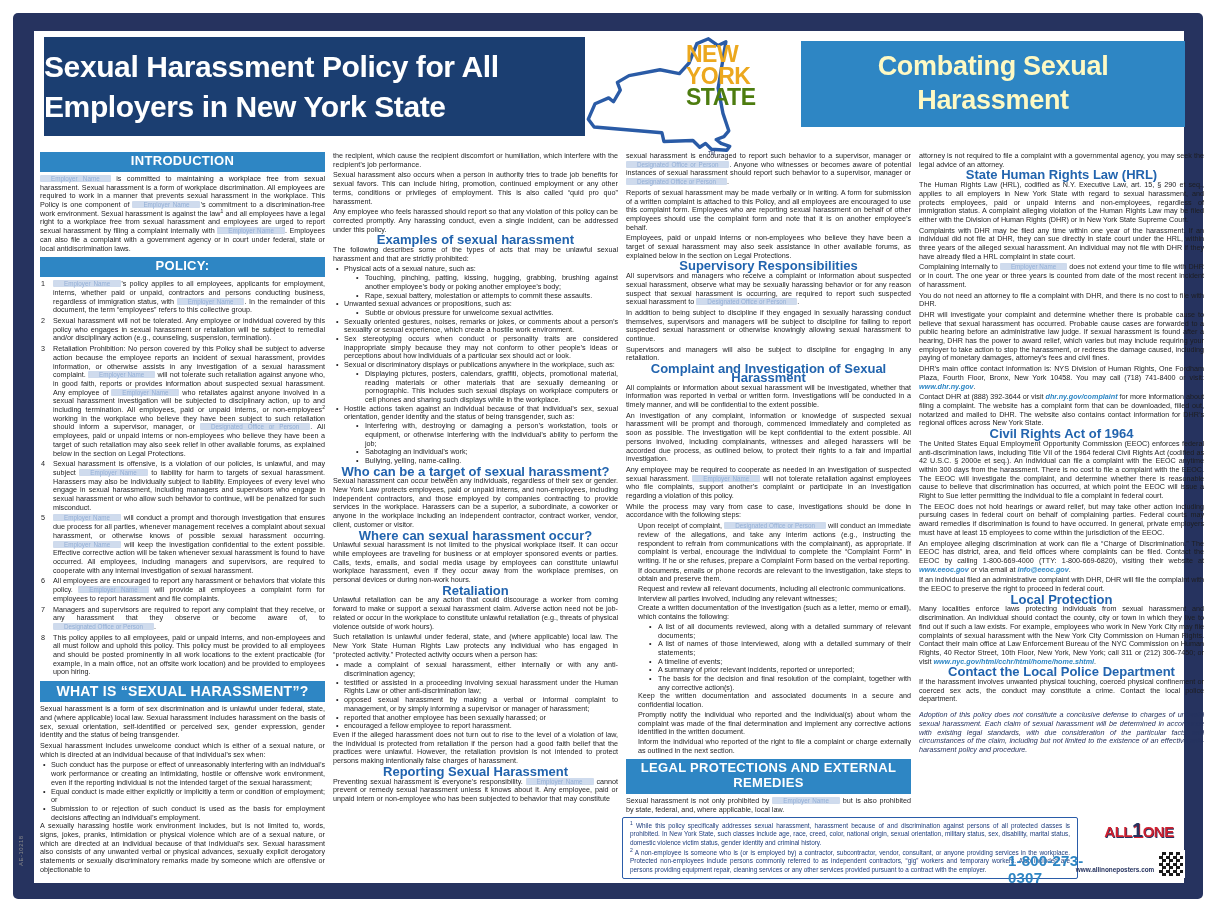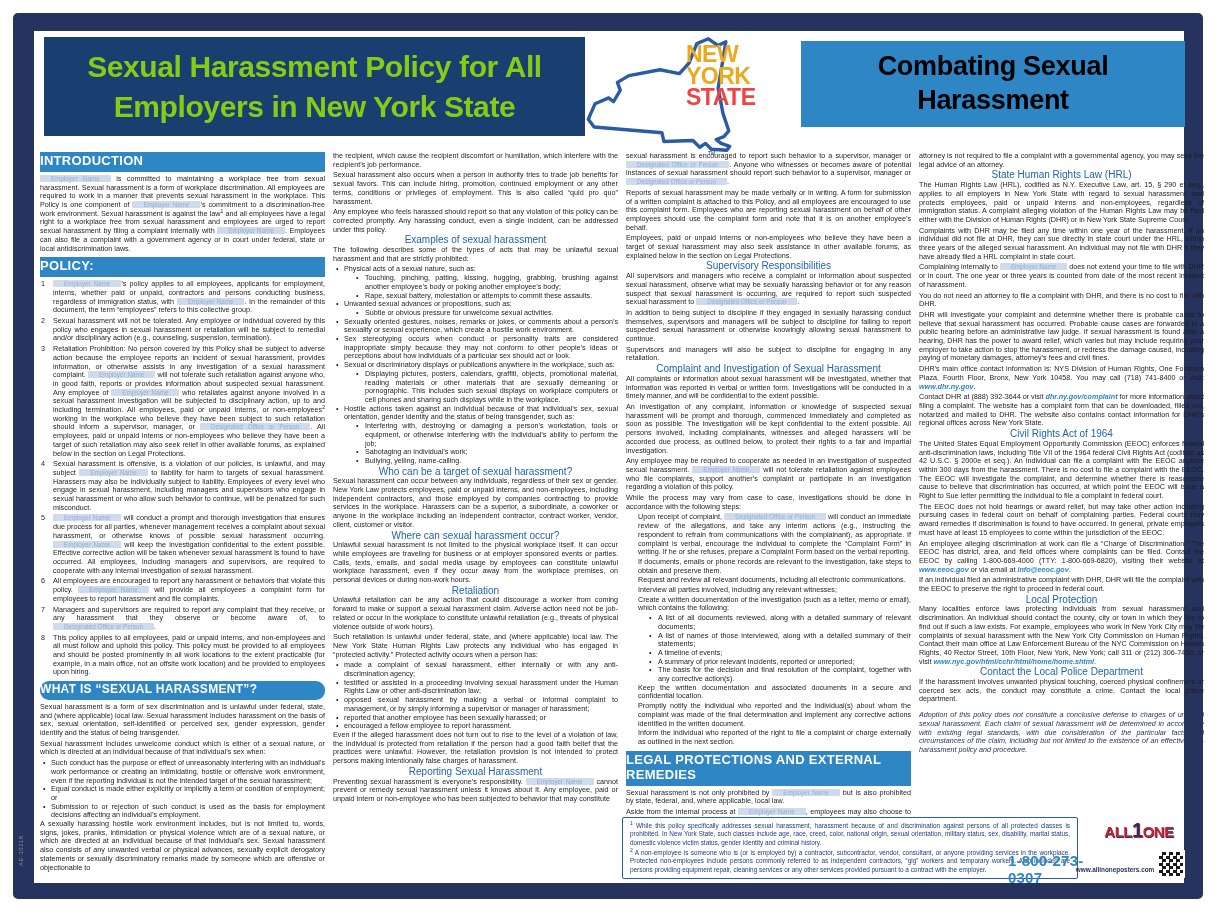--- a/index.html
+++ b/index.html
@@ -3,43 +3,43 @@
 <meta charset="utf-8">
 <style>
   * { margin:0; padding:0; box-sizing:border-box; }
   body { font-family:"Liberation Sans", sans-serif; background:#e8e8e8; }
   .poster { position:relative; width:1218px; height:912px; background:#fff; overflow:hidden; }
   .frame { position:absolute; left:13px; top:13px; width:1190px; height:886px; background:#26335f; border-radius:5px; }
   .inner { position:absolute; left:34px; top:31px; width:1150px; height:852px; background:#fff; }
 
   
   .hdr-left { position:absolute; left:44px; top:37px; width:541px; height:99px;
-    background:#1b3e71; color:#84cc16; display:flex; align-items:center; justify-content:center;
-    text-align:center; font-size:30px; font-weight:800; line-height:1.32; letter-spacing:-0.4px; }
+    background:#1b3e71; color:#ffffff; display:flex; align-items:center; justify-content:center;
+    text-align:left; font-size:30px; font-weight:800; line-height:1.32; letter-spacing:-0.4px; }
   .hdr-right { position:absolute; left:801px; top:41px; width:384px; height:86px;
-    background:#2e86c4; color:#000000; display:flex; align-items:center; justify-content:center;
+    background:#2e86c4; color:#fef9c3; display:flex; align-items:center; justify-content:center;
     text-align:center; font-size:27px; font-weight:800; line-height:1.25; letter-spacing:-0.3px; }
   .nys-logo { position:absolute; left:580px; top:28px; width:218px; height:128px; }
   .nys-map { position:absolute; left:0; top:4px; }
   .nys-text { position:absolute; left:106px; top:16px; font-weight:800; font-size:23px;
     line-height:0.94; color:#eca81e; letter-spacing:-0.5px; }
-  .nys-text .state { color:#ef4444; }
+  .nys-text .state { color:#4d7c0f; }
   .nys-tm { position:absolute; left:128px; top:122px; font-size:5px; color:#26335f; }
 
   
   .col { position:absolute; top:152px; width:285px; height:733px; overflow:hidden;
     font-size:7.2px; line-height:8.7px; color:#1d1d1f; }
   .c1 { left:40px; } .c2 { left:333px; } .c3 { left:626px; } .c4 { left:919px; }
   .blk { text-align:justify; }
   .blk.p { margin-bottom:2px; }
-  .blk.bar { background:#2e86c4; color:#fff; font-weight:bold; text-align:left;
+  .blk.bar { background:#2e86c4; color:#fff; font-weight:bold; text-align:center;
     font-size:13px; line-height:1.15; padding:2px 0 3px; margin:4px 0 3px; letter-spacing:0.3px; }
   .blk.bar:first-child { margin-top:0; }
-  .blk.bar.big { font-size:12px;border-radius:9px; }
-  .blk.sub { color:#2264ae; font-weight:normal; text-align:center; font-size:10px; margin:2px 0 1px; }
+  .blk.bar.big { font-size:14px; }
+  .blk.sub { color:#2264ae; font-weight:bold; text-align:center; font-size:13px; margin:2px 0 1px; }
   .blk.num { position:relative; padding-left:13px; margin-bottom:2px; }
   .blk.num .n { position:absolute; left:1px; top:0; }
   .blk.b1 { position:relative; padding-left:11px; }
   .blk.b1::before { content:"\2022"; position:absolute; left:3px; }
   .blk.b2 { position:relative; padding-left:32px; }
   .blk.b2::before { content:"\2022"; position:absolute; left:23px; }
   .blk.step { padding-left:12px; margin-bottom:1px; }
   .blk.pi { font-style:italic; margin-top:7px; color:#26335f; }
   .blank { background:#cfdbed; color:#93afd6; padding:0 11px; font-size:6.3px; white-space:nowrap; border-radius:1px; }
   .link { color:#2e86c4; font-weight:bold;font-style:italic; }

